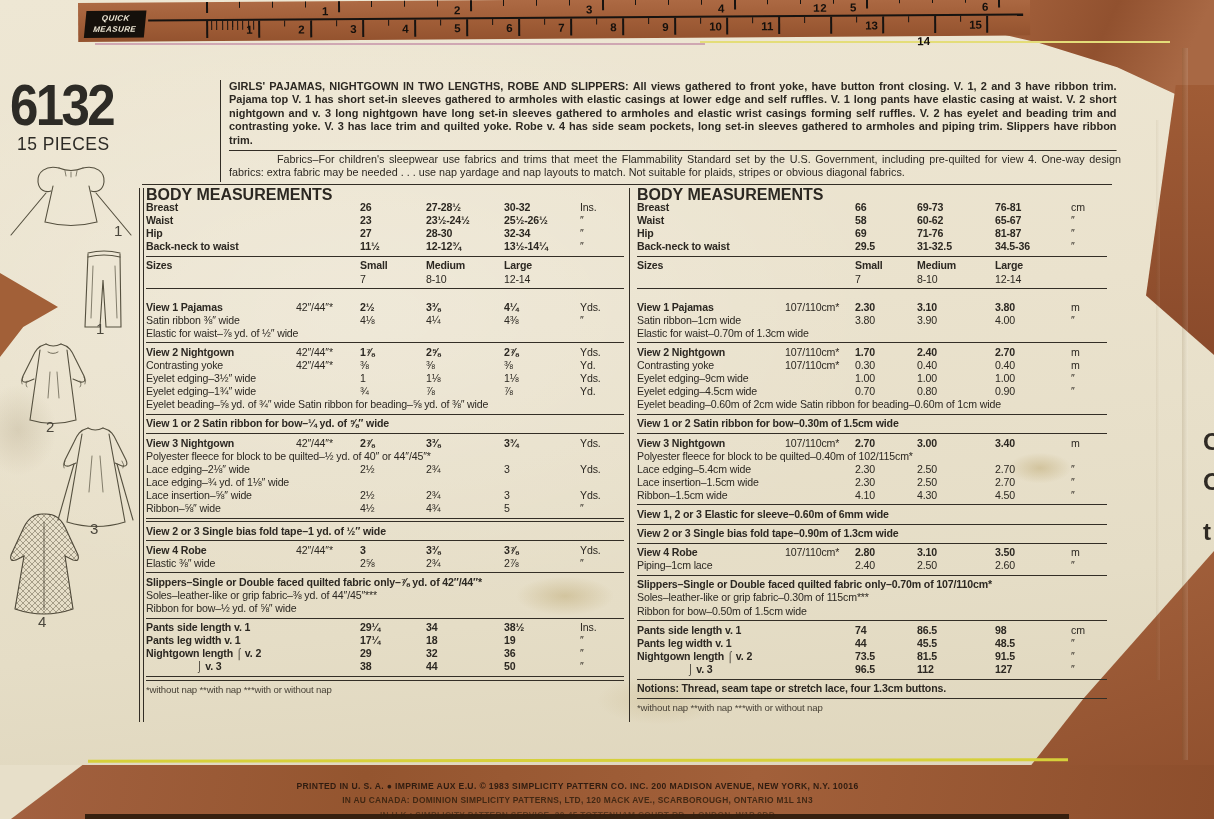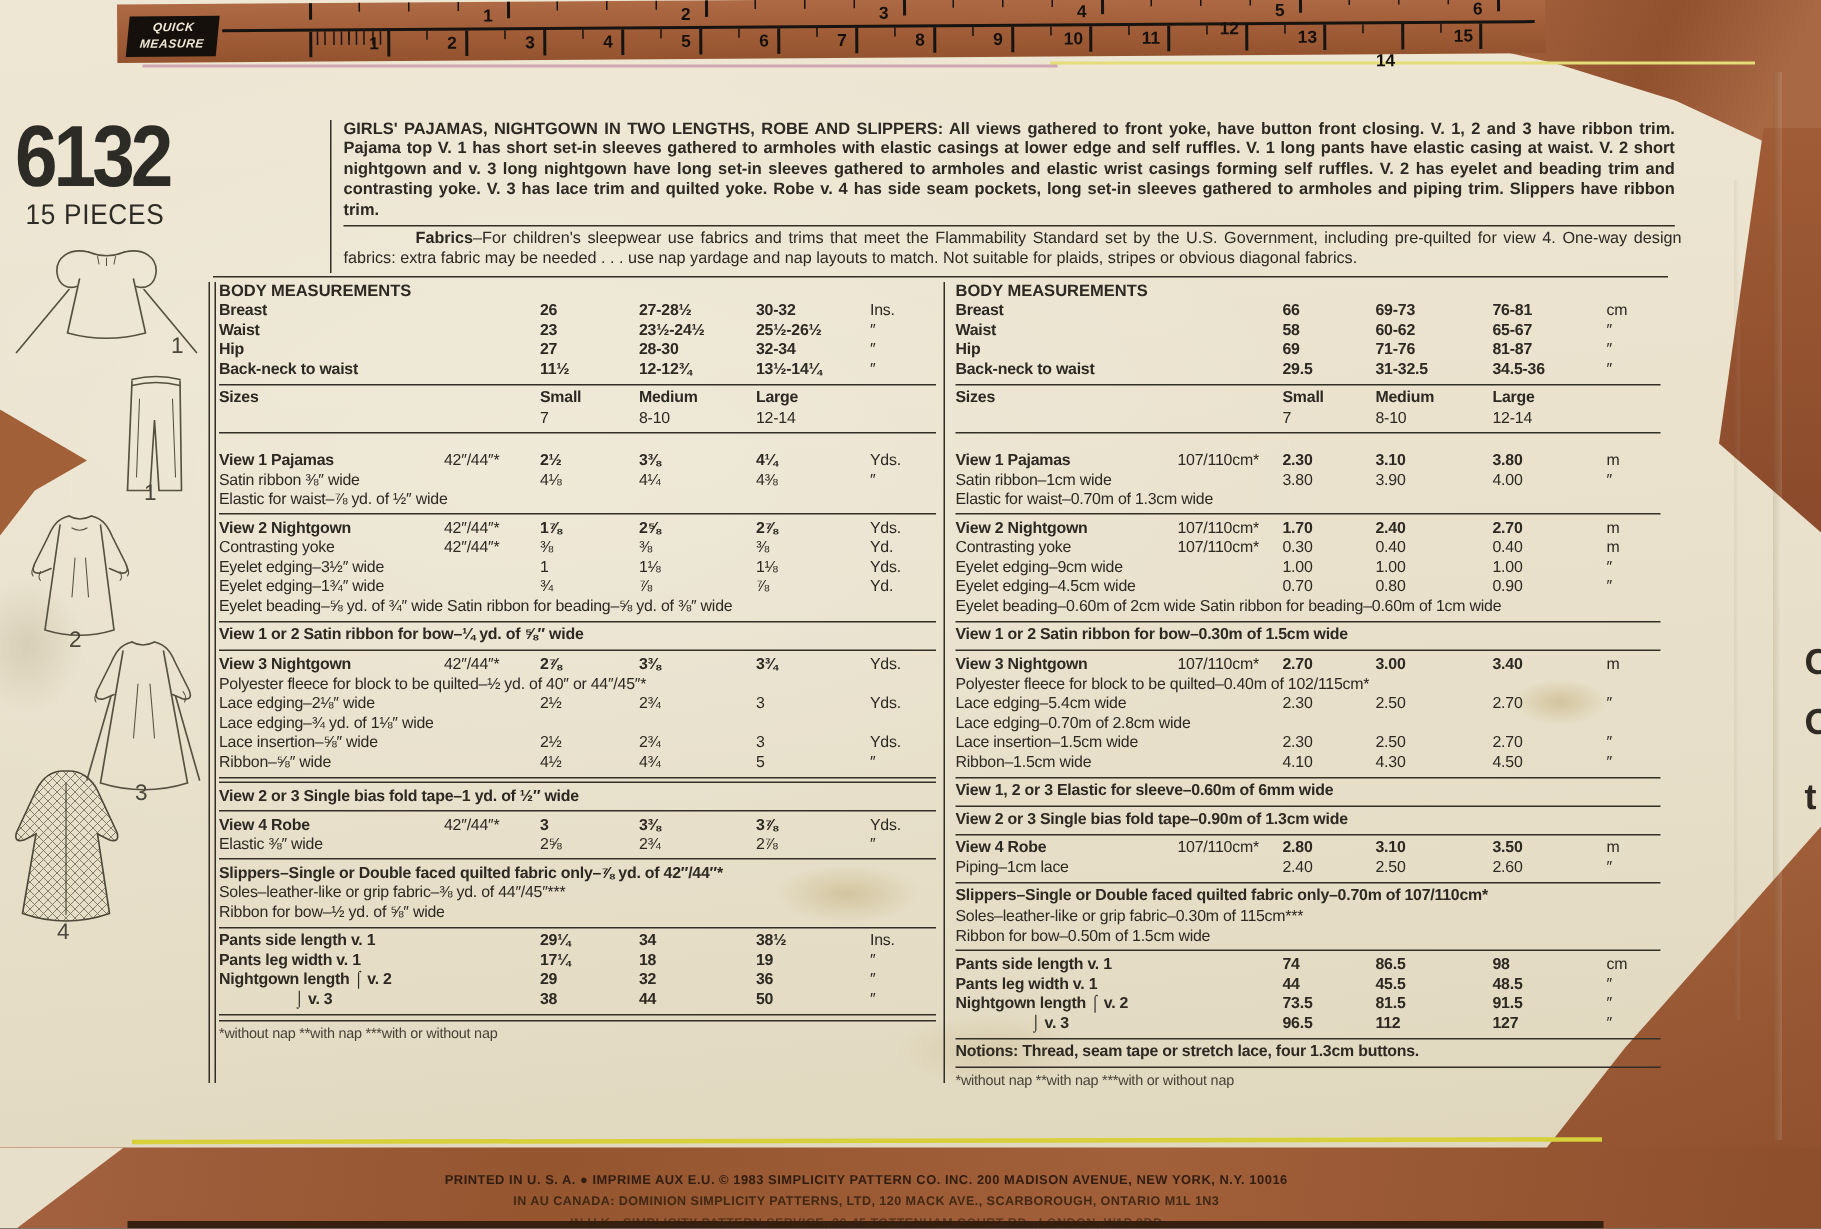--- a/index.html
+++ b/index.html
@@ -52,31 +52,31 @@
   .rnum{position:absolute;font-weight:700;font-size:11.5px;color:#15100c;line-height:12px;}
   
   #pattern-num{position:absolute;left:10px;top:78px;font-size:58px;font-weight:700;
     letter-spacing:-3px;color:#2d2b26;transform:scaleX(.88);transform-origin:left top;line-height:54px;}
   #pieces{position:absolute;left:17px;top:133px;font-size:19px;font-weight:400;
     color:#2d2b26;transform:scaleX(.92);transform-origin:left top;letter-spacing:.5px;}
   #desc-wrap{position:absolute;left:220px;top:80px;width:892px;border-left:1.8px solid #322d25;padding-left:8px;}
   #desc{font-size:11px;font-weight:700;line-height:13.4px;text-align:justify;
     border-bottom:1.6px solid #322d25;padding-bottom:3px;margin:0;transform:scaleX(.995);transform-origin:left top;}
   #fabrics{font-size:10.8px;font-weight:400;line-height:13.2px;text-align:justify;margin:2px 0 0 0;padding-bottom:3px;}
-  #fabrics b{font-weight:700;padding-left:48px;}
+  #fabrics b{font-weight:400;padding-left:48px;}
   #full-rule{position:absolute;left:142px;top:184px;width:970px;border-top:1.8px solid #322d25;}
   
   .ptable{position:absolute;top:188px;}
   #left-table{left:146px;width:478px;}
   #right-table{left:637px;width:470px;}
   .vline{position:absolute;top:188px;height:534px;}
   #vline-left{left:139px;width:3px;border-left:1.6px solid #322d25;border-right:1px solid #322d25;}
   #vline-mid{left:629px;width:0;border-left:1.6px solid #322d25;}
   .trow{min-height:13.1px;line-height:13.1px;font-size:10.6px;letter-spacing:-.15px;white-space:nowrap;}
-  .thead{font-weight:700;font-size:11px;letter-spacing:0;}
+  .thead{font-weight:700;font-size:16px;letter-spacing:0;}
   .tgrid{display:grid;}
   #left-table .tgrid{grid-template-columns:150px 64px 66px 78px 76px 44px;}
   #right-table .tgrid{grid-template-columns:148px 70px 62px 78px 76px 36px;}
   .cell{overflow:visible;}
   .b{font-weight:700;}
   .sm{font-size:9.6px;color:#474136;}
   .rule{border-top:1.7px solid #332e26;margin:2.5px 0;}
   .spacer{height:9px;}
   .tfull{padding-right:4px;}
   
@@ -189,21 +189,21 @@
       <div class="rnum" style="left: 220px; top: 22px;">2</div>
       <div class="rnum" style="left: 272px; top: 22px;">3</div>
       <div class="rnum" style="left: 324px; top: 22px;">4</div>
       <div class="rnum" style="left: 376px; top: 22px;">5</div>
       <div class="rnum" style="left: 428px; top: 22px;">6</div>
       <div class="rnum" style="left: 480px; top: 22px;">7</div>
       <div class="rnum" style="left: 532px; top: 22px;">8</div>
       <div class="rnum" style="left: 584px; top: 22px;">9</div>
       <div class="rnum" style="left: 631px; top: 22px;">10</div>
       <div class="rnum" style="left: 683px; top: 22px;">11</div>
-      <div class="rnum" style="left: 735px; top: 16px;">12</div>
+      <div class="rnum" style="left: 735px; top: 5px; font-family: Liberation Mono, monospace;">12</div>
       <div class="rnum" style="left: 787px; top: 22px;">13</div>
       <div class="rnum" style="left: 839px; top: 38px;">14</div>
       <div class="rnum" style="left: 891px; top: 22px;">15</div>
     </div>
 
   <div id="pattern-num">6132</div>
   <div id="pieces">15 PIECES</div>
 
   <div id="desc-wrap">
     <p id="desc"><b>GIRLS' PAJAMAS, NIGHTGOWN IN TWO LENGTHS, ROBE AND SLIPPERS:</b><span> All views gathered to front yoke, have button front closing. V. 1, 2 and 3 have ribbon trim. Pajama top V. 1 has short set-in sleeves gathered to armholes with elastic casings at lower edge and self ruffles. V. 1 long pants have elastic casing at waist. V. 2 short nightgown and v. 3 long nightgown have long set-in sleeves gathered to armholes and elastic wrist casings forming self ruffles. V. 2 has eyelet and beading trim and contrasting yoke. V. 3 has lace trim and quilted yoke. Robe v. 4 has side seam pockets, long set-in sleeves gathered to armholes and piping trim. Slippers have ribbon trim.</span></p>
@@ -595,21 +595,20 @@
       </div>
       <div class="trow tfull">Polyester fleece for block to be quilted–0.40m of 102/115cm*</div>
       <div class="trow tgrid">
         <span class="cell lbl">Lace edging–5.4cm wide</span>
         <span class="cell wid"></span>
         <span class="cell val">2.30</span>
         <span class="cell val">2.50</span>
         <span class="cell val">2.70</span>
         <span class="cell unit">″</span>
       </div>
-      <div class="trow tfull">Lace edging–0.70m of 2.8cm wide</div>
       <div class="trow tgrid">
         <span class="cell lbl">Lace insertion–1.5cm wide</span>
         <span class="cell wid"></span>
         <span class="cell val">2.30</span>
         <span class="cell val">2.50</span>
         <span class="cell val">2.70</span>
         <span class="cell unit">″</span>
       </div>
       <div class="trow tgrid">
         <span class="cell lbl">Ribbon–1.5cm wide</span>

